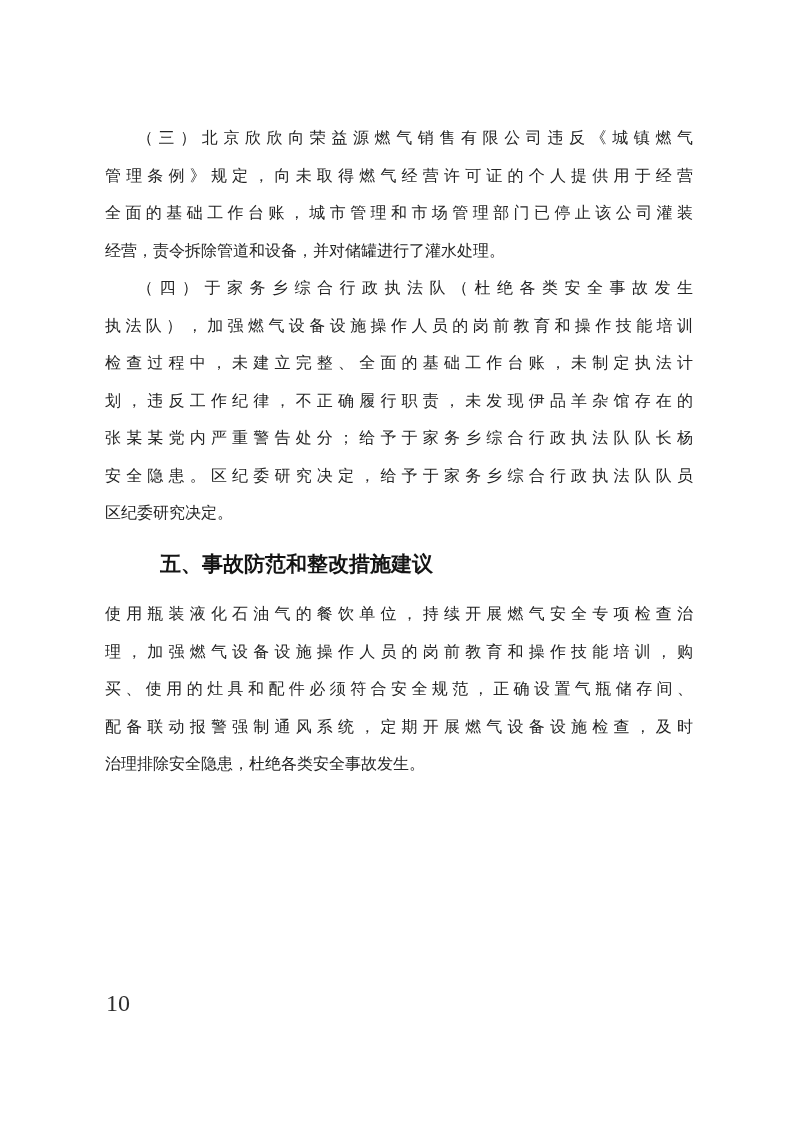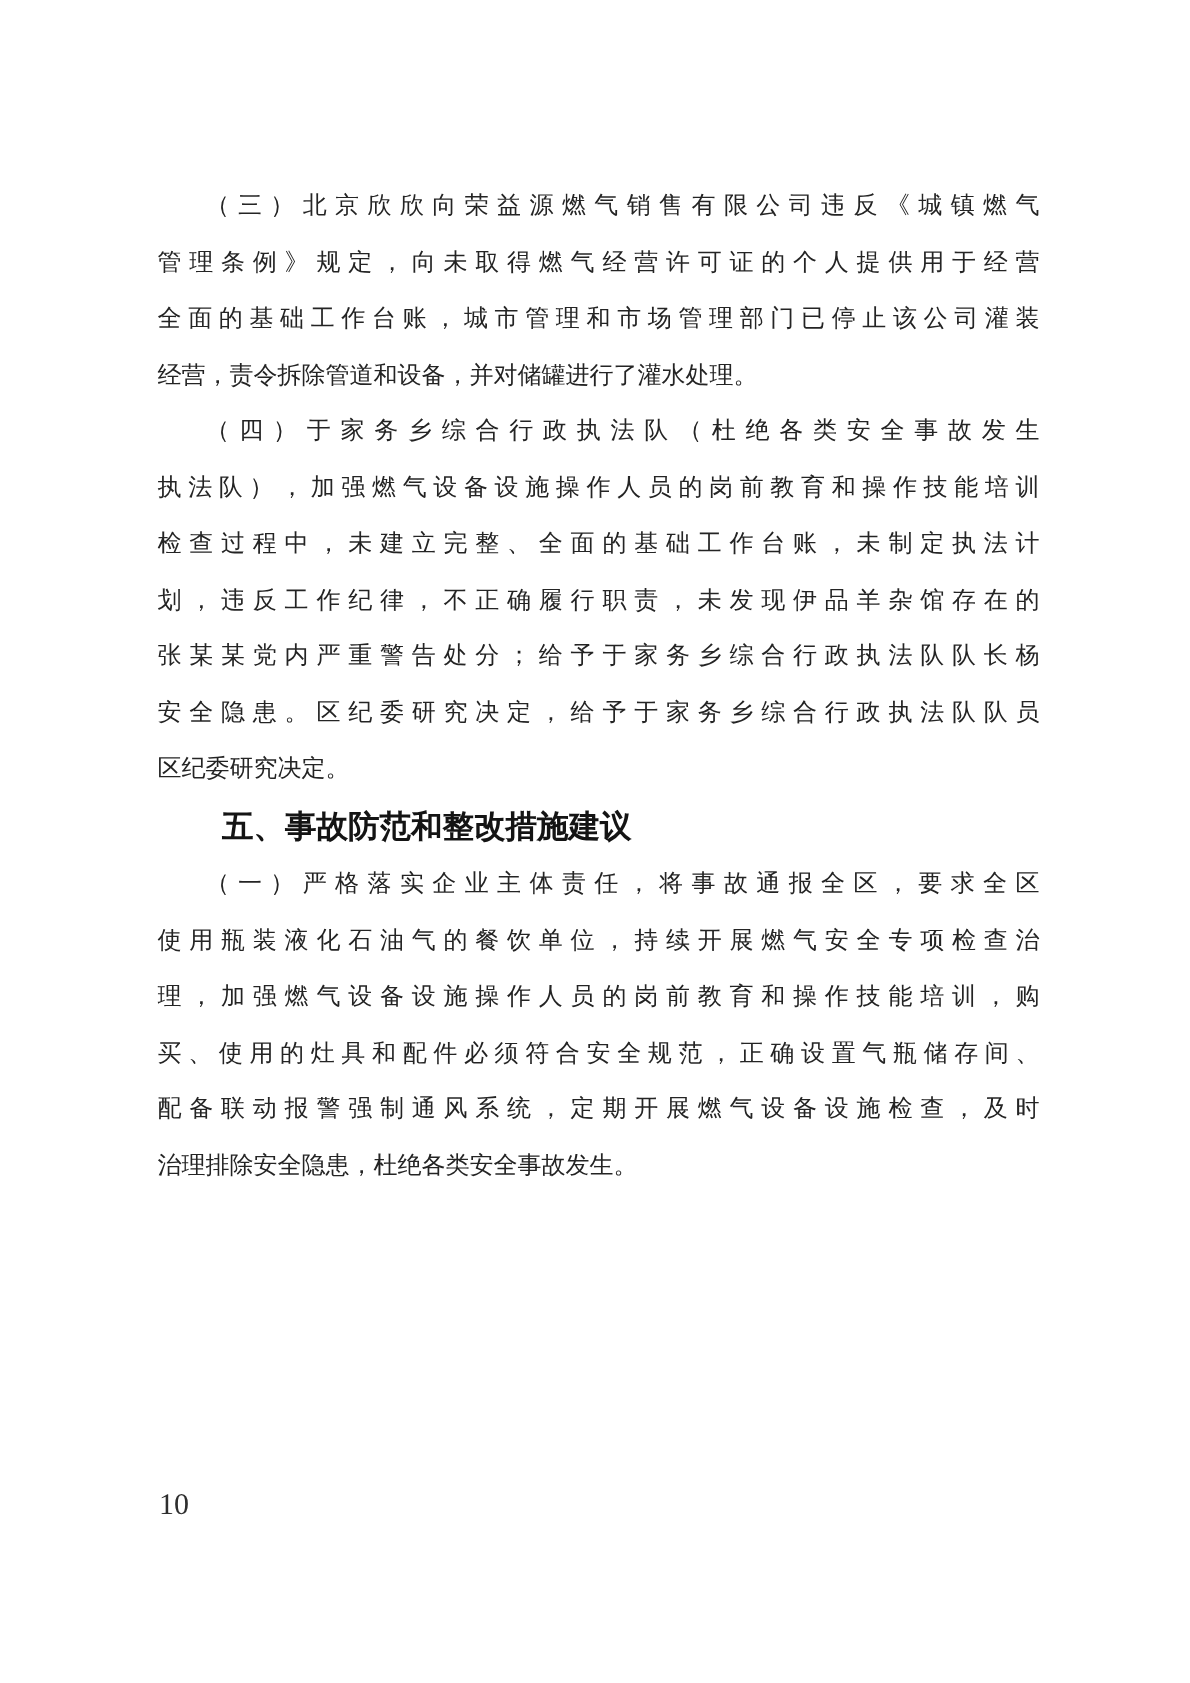--- a/index.html
+++ b/index.html
@@ -47,21 +47,21 @@
       font-weight: 700;
       color: #141414;
       font-size: 21px;
       text-align-last: left;
       text-indent: 2em;
     }
     .page-number {
       position: absolute;
       left: 106px;
       top: 991px;
-      font-size: 20px;
+      font-size: 24px;
       line-height: 24px;
       color: #2e2e2e;
       font-family: "Liberation Serif", serif;
     }
   </style>
 </head>
 <body>
 
 <div class="page">
   <div class="text-block">
@@ -76,26 +76,25 @@
     <p class="para">
       <span class="line first">（四）于家务乡综合行政执法队（杜绝各类安全事故发生</span>
       <span class="line">执法队），加强燃气设备设施操作人员的岗前教育和操作技能培训</span>
       <span class="line">检查过程中，未建立完整、全面的基础工作台账，未制定执法计</span>
       <span class="line">划，违反工作纪律，不正确履行职责，未发现伊品羊杂馆存在的</span>
       <span class="line">张某某党内严重警告处分；给予于家务乡综合行政执法队队长杨</span>
       <span class="line">安全隐患。区纪委研究决定，给予于家务乡综合行政执法队队员</span>
       <span class="line end">区纪委研究决定。</span>
     </p>
 
-    <h2 class="para" style="margin:1px;font-size:inherit;font-weight:inherit;">
+    <h2 class="para" style="margin:13px;font-size:inherit;font-weight:inherit;">
       <span class="line heading">五、事故防范和整改措施建议</span>
     </h2>
 
     <p class="para">
-      <span class="line first">（一）严格落实企业主体责任，将事故通报全区，要求全区</span>
       <span class="line">使用瓶装液化石油气的餐饮单位，持续开展燃气安全专项检查治</span>
       <span class="line">理，加强燃气设备设施操作人员的岗前教育和操作技能培训，购</span>
       <span class="line">买、使用的灶具和配件必须符合安全规范，正确设置气瓶储存间、</span>
       <span class="line">配备联动报警强制通风系统，定期开展燃气设备设施检查，及时</span>
       <span class="line end">治理排除安全隐患，杜绝各类安全事故发生。</span>
     </p>
 
 
   </div>
 

